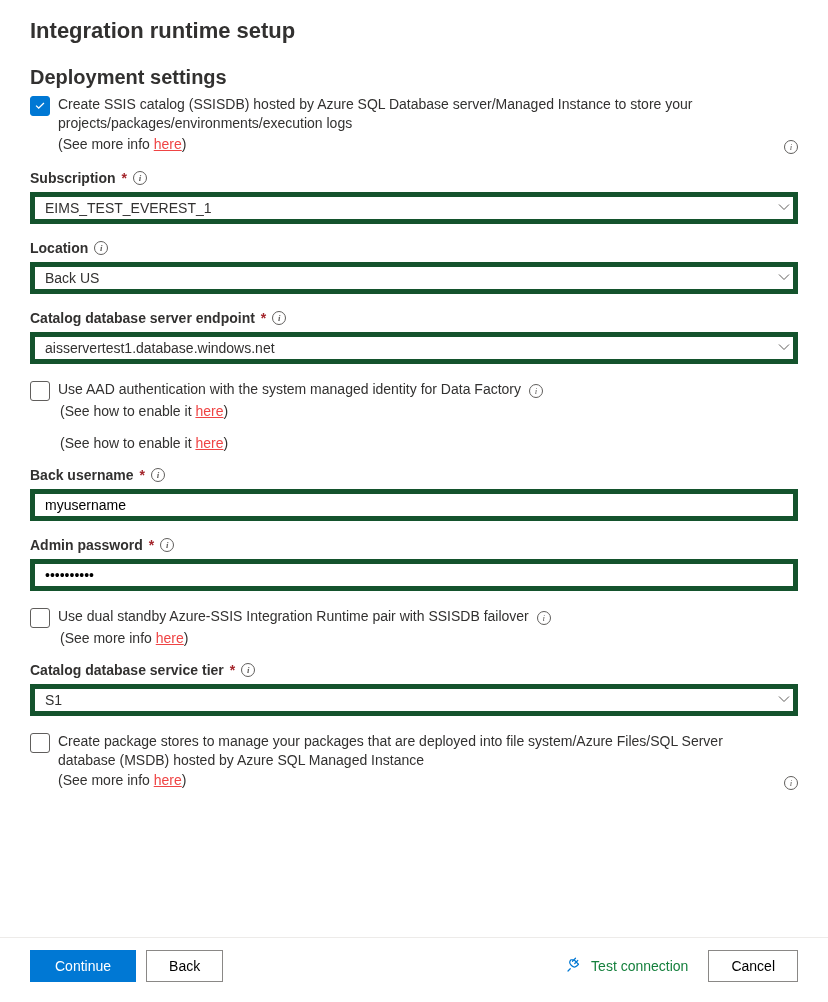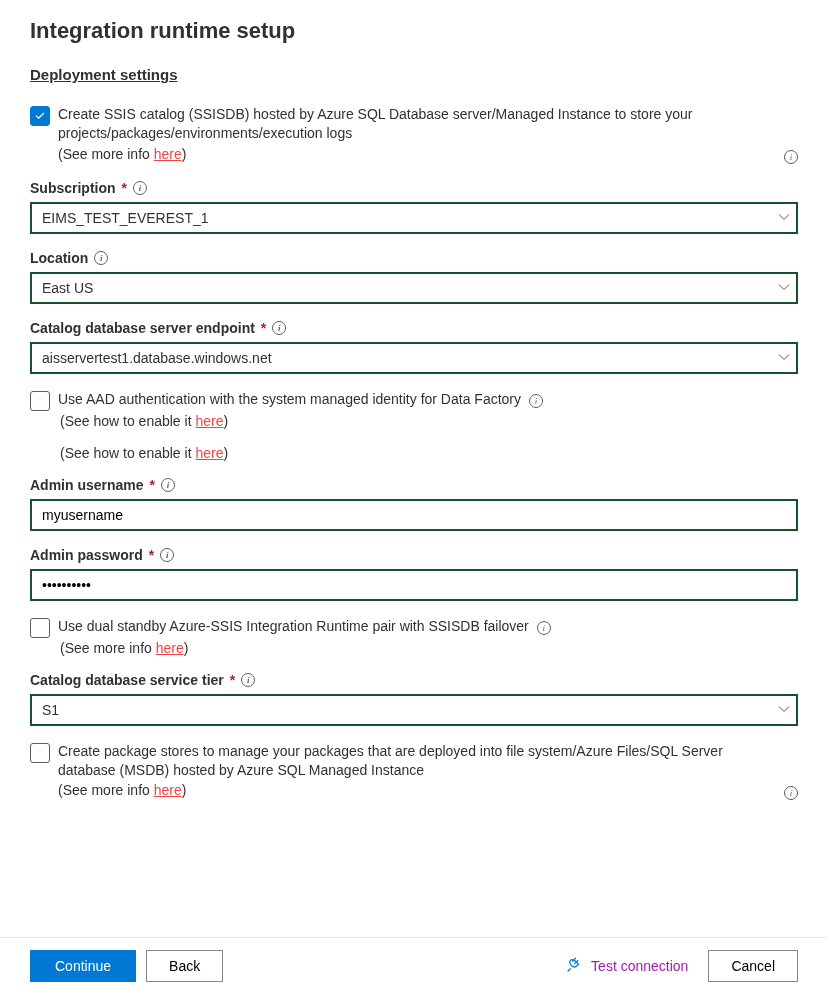--- a/index.html
+++ b/index.html
@@ -14,24 +14,23 @@
     }
     .page {
       padding: 18px 30px 0 30px;
     }
     h1.page-title {
       font-size: 22px;
       font-weight: 600;
       margin-bottom: 22px;
     }
     h2.section-title {
-      font-size: 15px;
+      font-size: 20px;
       font-weight: 700;
-      margin-bottom: 22px;
-      text-decoration: underline;
+      margin-bottom: 6px;
     }
     .field-block {
       margin-bottom: 16px;
     }
     .checkbox-row {
       display: flex;
       align-items: flex-end;
       gap: 10px;
     }
     .checkbox-row-inner {
@@ -101,21 +100,21 @@
       align-items: center;
       gap: 6px;
       margin-bottom: 6px;
     }
     .required {
       color: #a4262c;
     }
     .select-field, .text-field, .password-field {
       width: 100%;
       height: 32px;
-      border: 2px solid #14532d;
+      border: 5px solid #14532d;
       background: #ffffff;
       font-size: 14px;
       font-family: inherit;
       padding: 0 30px 0 10px;
       position: relative;
       display: flex;
       align-items: center;
       cursor: pointer;
     }
     .text-field, .password-field {
@@ -165,21 +164,21 @@
       background: #0078d4;
       border-color: #0078d4;
       color: #ffffff;
       padding: 0 24px;
     }
     .footer-spacer { flex: 1; }
     .test-conn {
       display: inline-flex;
       align-items: center;
       gap: 8px;
-      color: #a21caf;
+      color: #15803d;
       cursor: pointer;
       margin-right: 10px;
     }
     .plug-icon svg { width: 18px; height: 18px; }
     .indented-sub {
       margin-left: 30px;
     }
   </style>
 </head>
 <body>
@@ -226,21 +225,21 @@
     </div>
   </div>
 
   <div class="field-block">
     <div class="field-label">
       <span>Location</span>
       <span class="info-icon">i</span>
     </div>
     <div class="select-wrapper">
       <div class="select-field">
-        <span>East US</span>
+        <span>Back US</span>
       </div>
       <span class="chevron-down"><svg viewBox="0 0 12 12">
             <path d="M1 3.5 6 8.5l5-5" fill="none" stroke="#605e5c" stroke-width="1"></path>
           </svg></span>
     </div>
   </div>
 
   <div class="field-block">
     <div class="field-label">
       <span>Catalog database server endpoint</span>
@@ -275,21 +274,21 @@
   </div>
 
   <div class="field-block">
     <div class="sub-note indented-sub">
       <span>(See how to enable it </span><span class="link">here</span><span>)</span>
     </div>
   </div>
 
   <div class="field-block">
     <div class="field-label">
-      <span>Admin username</span>
+      <span>Back username</span>
       <span class="required">*</span>
       <span class="info-icon">i</span>
     </div>
     <input type="text" class="text-field" value="myusername" style="">
   </div>
 
   <div class="field-block">
     <div class="field-label">
       <span>Admin password</span>
       <span class="required">*</span>

